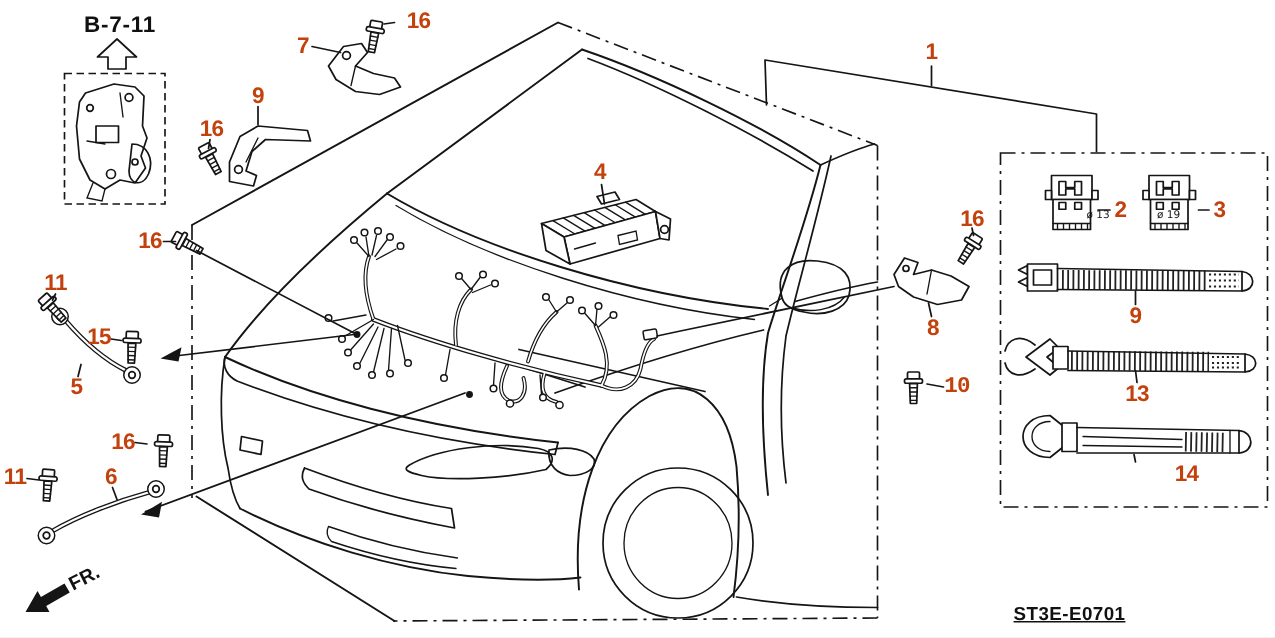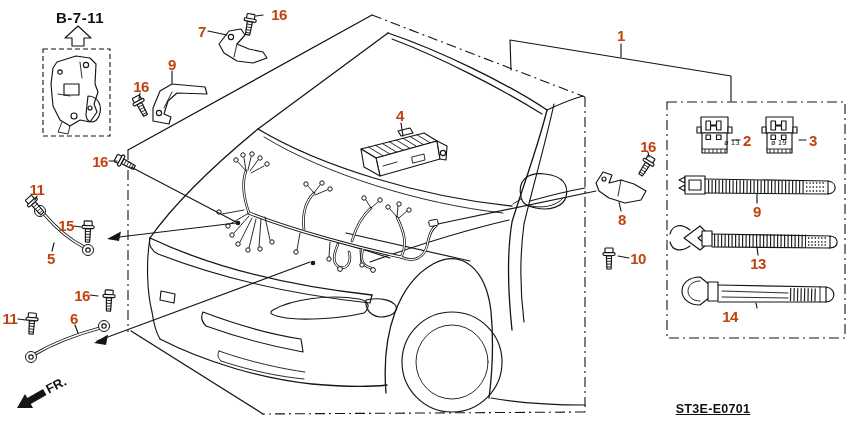--- a/index.html
+++ b/index.html
@@ -312,21 +312,21 @@
       <div class="callout" style="left: 37px; top: 189px;">11</div>
       <div class="callout" style="left: 66px; top: 225px; text-align: center;">15</div>
       <div class="callout" style="left: 51px; top: 258px;">5</div>
       <div class="callout" style="left: 82px; top: 295px;">16</div>
       <div class="callout" style="left: 10px; top: 318px;">11</div>
       <div class="callout" style="left: 74px; top: 318px;">6</div>
       <div class="callout" style="left: 621px; top: 35px;">1</div>
       <div class="callout" style="left: 400px; top: 115px;">4</div>
       <div class="callout" style="left: 648px; top: 146px;">16</div>
       <div class="callout" style="left: 622px; top: 219px;">8</div>
-      <div class="callout" style="left: 638px; top: 258px;">10</div>
+      <div class="callout" style="left: 638px; top: 258px; font-family: Liberation Mono, monospace;">10</div>
       <div class="callout" style="left: 747px; top: 140px;">2</div>
       <div class="callout" style="left: 813px; top: 140px;">3</div>
       <div class="callout" style="left: 757px; top: 211px;">9</div>
       <div class="callout" style="left: 758px; top: 263px; text-align: center;">13</div>
-      <div class="callout" style="left: 730px; top: 316px;">14</div>
+      <div class="callout" style="left: 791px; top: 316px;">14</div>
     </div>
 
 </div>
 
 </body></html>

